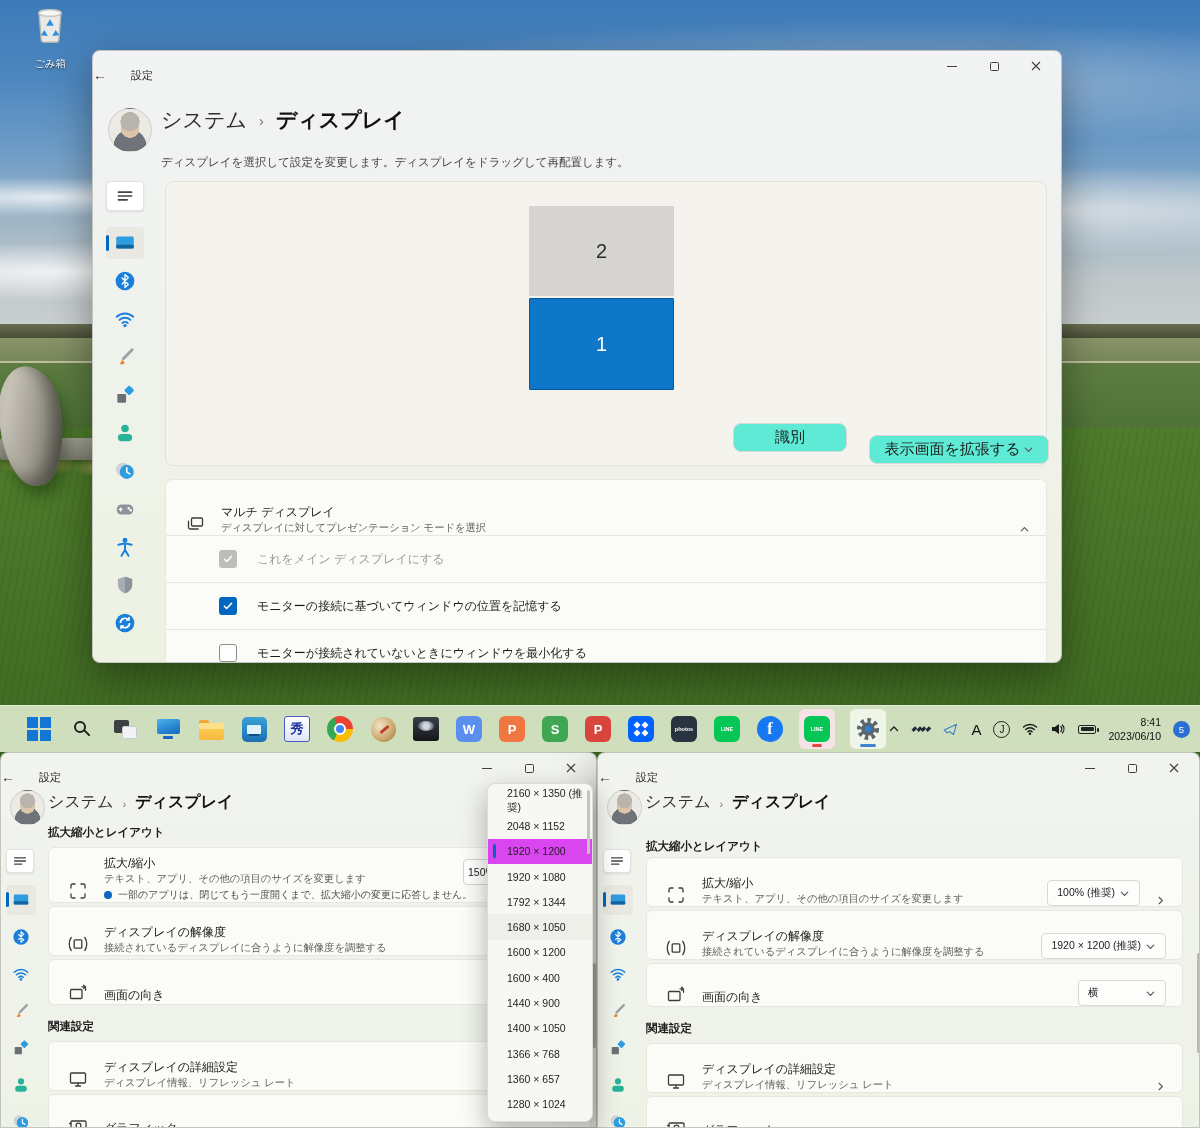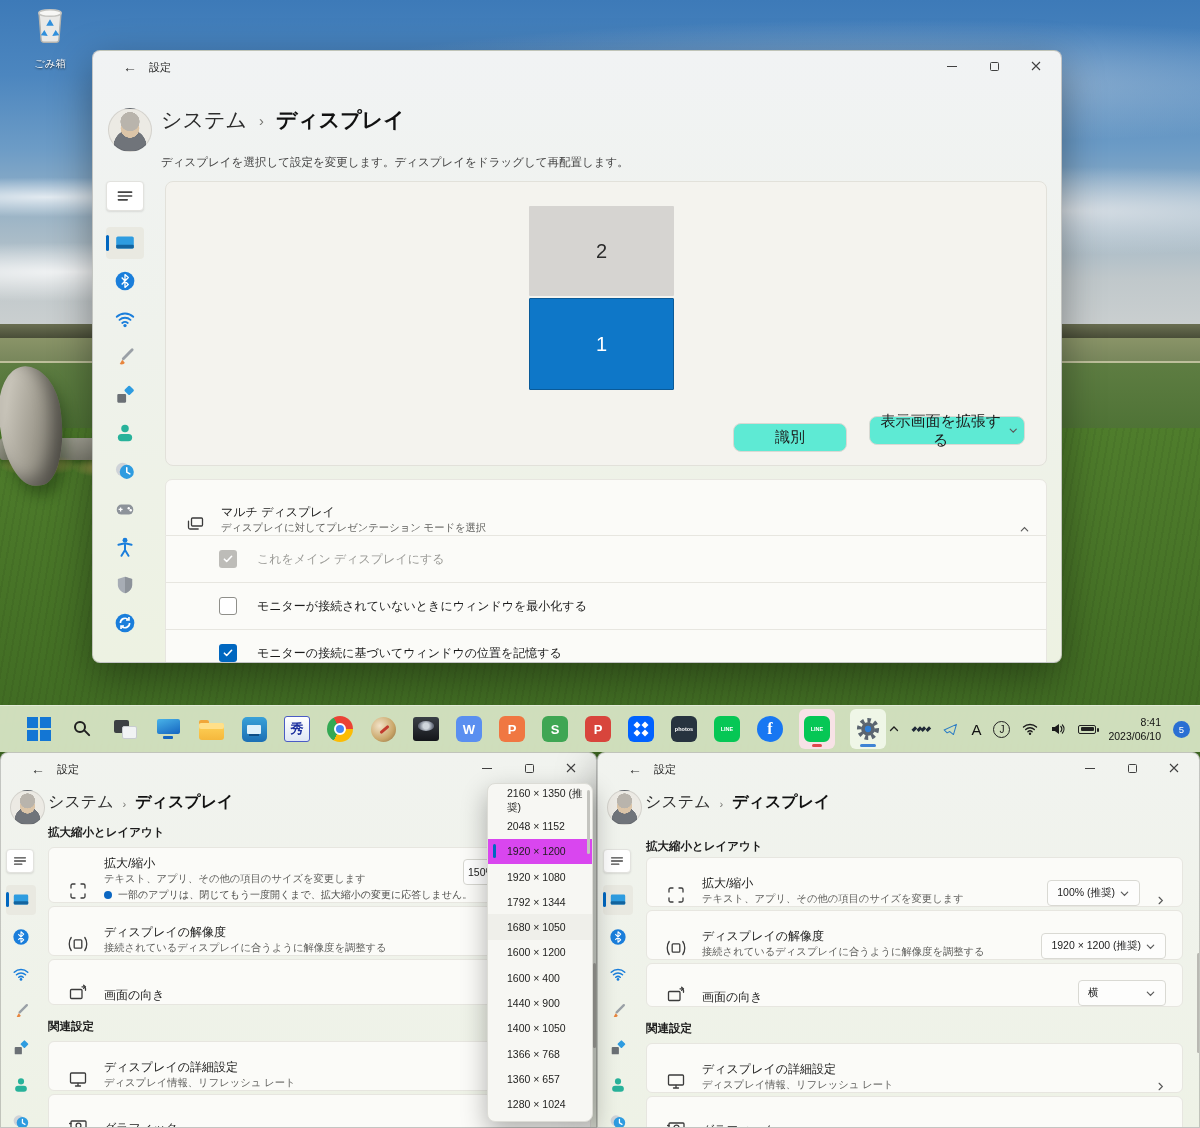--- a/index.html
+++ b/index.html
@@ -44,21 +44,21 @@
   
   .win{position:absolute;overflow:hidden;border:1px solid rgba(60,60,60,.25);
     box-shadow:0 14px 42px rgba(0,0,0,.38)}
   #main-win{left:92px;top:50px;width:970px;height:613px;border-radius:8px;z-index:20;
     background:linear-gradient(180deg,#f1f3f4 0%,#eff2ec 45%,#edf2e2 100%)}
   #left-win{left:0;top:752px;width:597px;height:376px;border-radius:8px 8px 0 0;z-index:30;
     background:linear-gradient(180deg,#f1f3ef 0%,#eef2e6 100%)}
   #right-win{left:597px;top:752px;width:603px;height:376px;border-radius:8px 8px 0 0;z-index:30;
     background:linear-gradient(180deg,#f1f3ef 0%,#eef2e6 100%)}
 
-  .tbar{position:absolute;top:0;left:0;right:0;height:32px;display:flex;align-items:center;padding-left:30px;gap:12px}
+  .tbar{position:absolute;top:0;left:0;right:0;height:32px;display:flex;align-items:flex-end;padding-left:0;gap:24px}
   .back{font-size:14px;color:#333;cursor:pointer}
   .back::before{content:"←"}
   .tbar-title{font-size:11px;color:var(--ink)}
   .wc{position:absolute;right:4px;top:0;display:flex}
   .wc-btn{width:42px;height:30px;display:flex;align-items:center;justify-content:center;cursor:pointer}
   .i-min{width:10px;height:1px;background:#404040}
   .i-max{width:9px;height:9px;border:1px solid #404040;border-radius:1.5px}
 
   .avatar{position:absolute;border-radius:50%;border:1px solid rgba(0,0,0,.1);background:
     radial-gradient(circle at 50% 30%,#b9b4ac 0 26%,transparent 27%),
@@ -99,21 +99,21 @@
 
   
   .panel{position:absolute;left:72px;top:130px;width:882px;height:285px;background:#f4f3ee;
     border:1px solid #e2e1da;border-radius:8px}
   .mon{position:absolute;display:flex;align-items:center;justify-content:center;font-size:20px;cursor:pointer}
   .mon2{left:363px;top:24px;width:145px;height:90px;background:#d6d4d1;color:#2b2b2b;border-radius:1px}
   .mon1{left:363px;top:116px;width:145px;height:92px;background:#0e77c8;color:#fff;border:1px solid #0a5a98;border-radius:1px}
   .btn{position:absolute;background:#5eead4;border:1px solid #d9d9d3;border-radius:8px;font-size:15px;color:var(--ink);
     display:flex;align-items:center;justify-content:center;cursor:pointer;font-family:inherit}
   .id-btn{left:567px;top:241px;width:114px;height:29px}
-  .ext-btn{left:703px;top:234px;width:156px;height:29px;gap:2px}
+  .ext-btn{left:703px;top:253px;width:180px;height:29px;gap:2px}
   .chev{display:inline-flex;width:11px;height:11px}
   .chev svg{width:100%;height:100%}
 
   .card{position:absolute;background:var(--card-bg);border:1px solid var(--card-bd);border-radius:6px;
     display:flex;align-items:flex-end;padding:0 16px 0 18px;gap:15px}
   .cicon{display:flex;width:22px;height:22px;flex:none}
   .cicon svg{width:100%;height:100%}
   .ct{display:flex;flex-direction:column;justify-content:center}
   .c-title{font-size:12px;color:var(--ink);line-height:1.3}
   .c-sub{font-size:10.3px;color:var(--sub);line-height:1.35;margin-top:1px}
@@ -404,30 +404,30 @@
     <div class="multi-rows">
         <div class="mrow disabled">
           <span class="cb checked-disabled">
             <svg viewBox="0 0 12 12">
               <path d="M2.4 6.2l2.3 2.3 4.9-5.2" stroke="#fff" stroke-width="1.6" fill="none" stroke-linecap="round" stroke-linejoin="round"></path>
             </svg>
           </span>
           <span class="mrow-label">これをメイン ディスプレイにする</span>
         </div>
         <div class="mrow">
-          <span class="cb unchecked"></span>
-          <span class="mrow-label">モニターが接続されていないときにウィンドウを最小化する</span>
-        </div>
-        <div class="mrow">
           <span class="cb checked">
             <svg viewBox="0 0 12 12">
               <path d="M2.4 6.2l2.3 2.3 4.9-5.2" stroke="#fff" stroke-width="1.6" fill="none" stroke-linecap="round" stroke-linejoin="round"></path>
             </svg>
           </span>
           <span class="mrow-label">モニターの接続に基づいてウィンドウの位置を記憶する</span>
+        </div>
+        <div class="mrow">
+          <span class="cb unchecked"></span>
+          <span class="mrow-label">モニターが接続されていないときにウィンドウを最小化する</span>
         </div>
       </div>
   </section>
 
   <section class="win" id="left-win">
     <header class="tbar">
       <span class="back"></span>
       <span class="tbar-title">設定</span>
       <span class="wc">
         <span class="wc-btn">

